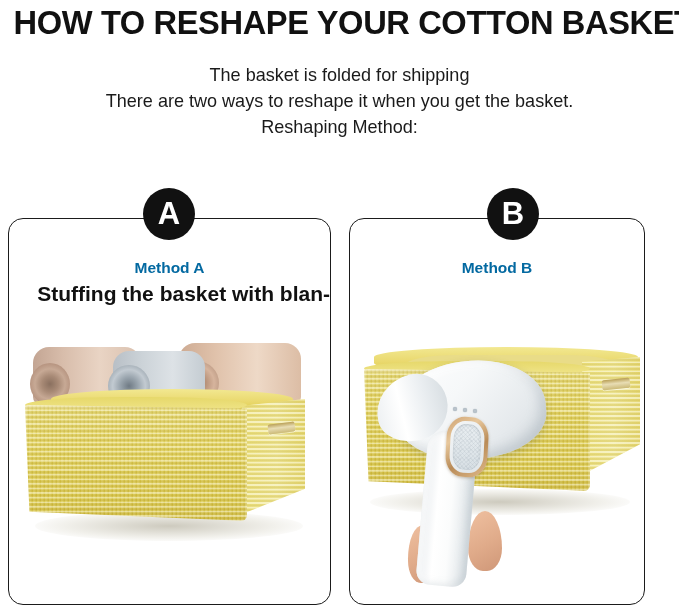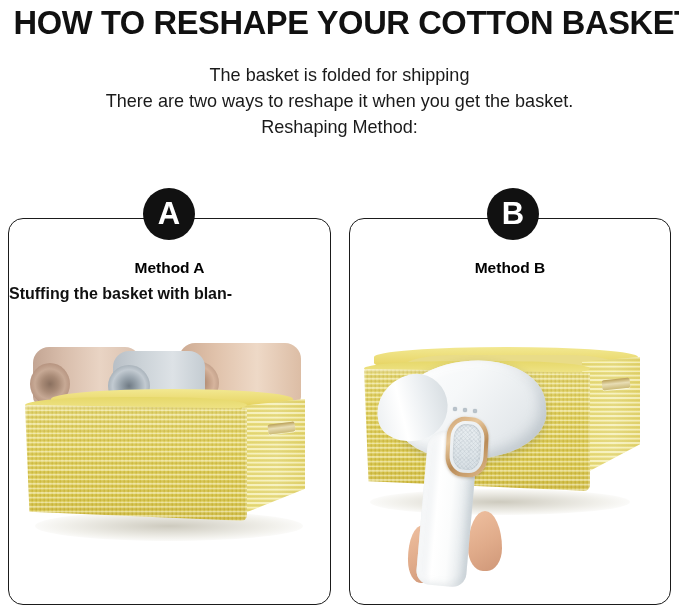--- a/index.html
+++ b/index.html
@@ -46,21 +46,21 @@
     position:absolute;
     top:218px;height:387px;
     border:1.4px solid #1b1b1b;
     border-radius:15px;
     background:#ffffff;
     box-sizing:border-box;
     overflow:hidden;
     pointer-events:auto;
   }
   .card.left{left:8px;width:323px;}
-  .card.right{left:349px;width:322px;}
+  .card.right{left:349px;width:296px;}
 
   .badge{
     position:absolute;
     width:52px;height:52px;border-radius:50%;
     background:#111111;
     color:#ffffff;
     font-weight:700;
     font-size:31px;
     line-height:52px;
     text-align:center;
@@ -68,31 +68,31 @@
     z-index:6;
   }
   .badge.a{left:143px;}
   .badge.b{left:487px;}
 
   .card-title{
     margin:0;padding:0;
     text-align:center;
     font-size:15.5px;
     font-weight:700;
-    color:#000000;
+    color:#0369a1;
     line-height:22px;
   }
   .card-head{
     position:absolute;left:0;right:0;top:38px;
     text-align:center;
   }
   .card-desc{
     margin:3px 0 0 0;
-    text-align:left;
-    font-size:16px;
+    text-align:right;
+    font-size:21px;
     font-weight:700;
     line-height:23px;
     color:#111;
   }
   .card-desc div{white-space:nowrap;}
 
   
   .art{
     position:absolute;left:0;top:120px;width:100%;height:267px;
   }

